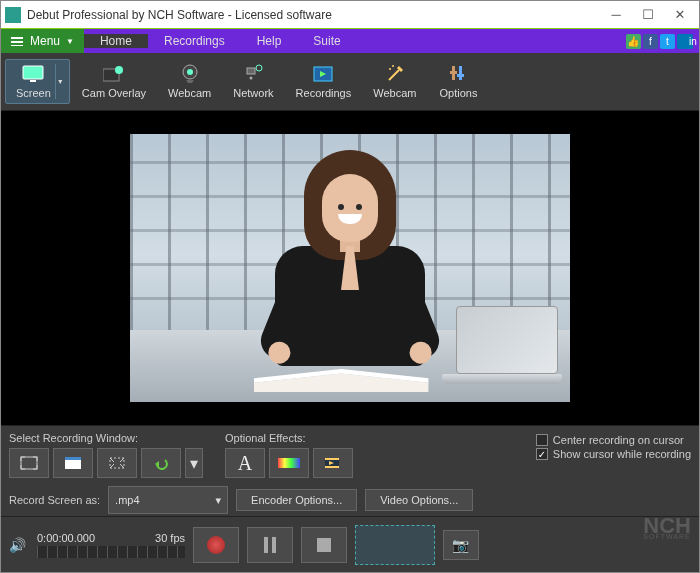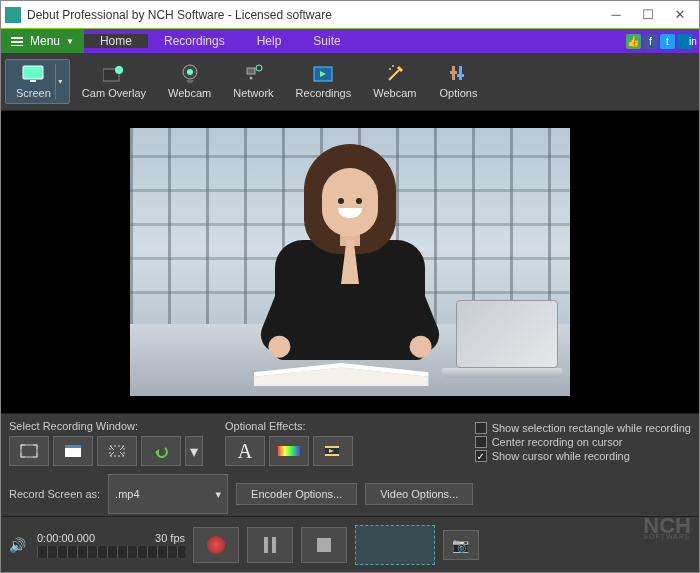--- a/index.html
+++ b/index.html
@@ -68,21 +68,21 @@
 .panel-group { display: flex; flex-direction: column; gap: 4px; }
 .panel-group .label { font-size: 11px; color: #ccc; }
 .btn-row { display: flex; gap: 4px; }
 .icon-btn { width: 40px; height: 30px; background: #4a4a4a; border: 1px solid #666; display: flex; align-items: center; justify-content: center; cursor: pointer; font-size: 16px; color: #ddd; }
 .icon-btn.small { width: 18px; }
 .checks { display: flex; flex-direction: column; gap: 2px; margin-left: auto; padding-top: 2px;}
 .check { display: flex; align-items: center; gap: 5px; }
 .check .box { width: 12px; height: 12px; border: 1px solid #888; background: #2a2a2a; display: inline-flex; align-items: center; justify-content: center; font-size: 10px; color: #fff; }
 
 .panel-row2 { display: flex; align-items: center; gap: 8px; margin-top: 8px; }
-.select { width: 120px; height: 40px; background: #4a4a4a; border: 1px solid #666; color: #ddd; padding: 0 6px; font-size: 11px; display:flex; align-items:center; justify-content:space-between;}
+.select { width: 120px; height: 28px; background: #4a4a4a; border: 1px solid #666; color: #ddd; padding: 0 6px; font-size: 11px; display:flex; align-items:center; justify-content:space-between;}
 .opt-btn { height: 22px; padding: 0 14px; background: #4a4a4a; border: 1px solid #666; color: #ddd; font-size: 11px; display: inline-flex; align-items: center; cursor: pointer; }
 
 
 .footer { height: 56px; background: #3a3a3a; display: flex; align-items: center; padding: 0 8px; gap: 8px; border-top:1px solid #222; position:relative;}
 .vol { width: 20px; font-size: 14px; color: #ccc; }
 .timeline { flex: 0 0 148px; }
 .tl-top { display: flex; justify-content: space-between; font-size: 11px; color: #ddd; }
 .tl-track { height: 12px; background: #2a2a2a; margin-top: 2px; position: relative; }
 .tl-track::before{content:"";position:absolute;inset:0;background:repeating-linear-gradient(90deg,#555 0 1px,transparent 1px 10px);}
 .ctrl-btn { width: 46px; height: 36px; background: #4a4a4a; border: 1px solid #666; display: flex; align-items: center; justify-content: center; color: #ccc; font-size: 16px; cursor: pointer; }
@@ -279,24 +279,20 @@
               <rect x="2" y="3" width="14" height="2" fill="#fc6"></rect>
               <rect x="2" y="11" width="14" height="2" fill="#fc6"></rect>
               <polygon points="6,6 6,10 11,8" fill="#fc6"></polygon>
             </svg>
           </div>
       </div>
     </div>
     <div class="checks">
       <label class="check">
           <span class="box"></span>
-          <span>Show selection rectangle while recording</span>
-        </label>
-      <label class="check">
-          <span class="box"></span>
           <span>Center recording on cursor</span>
         </label>
       <label class="check">
           <span class="box">✓</span>
           <span>Show cursor while recording</span>
         </label>
     </div>
   </div>
   <div class="panel-row2">
     <span>Record Screen as:</span>

